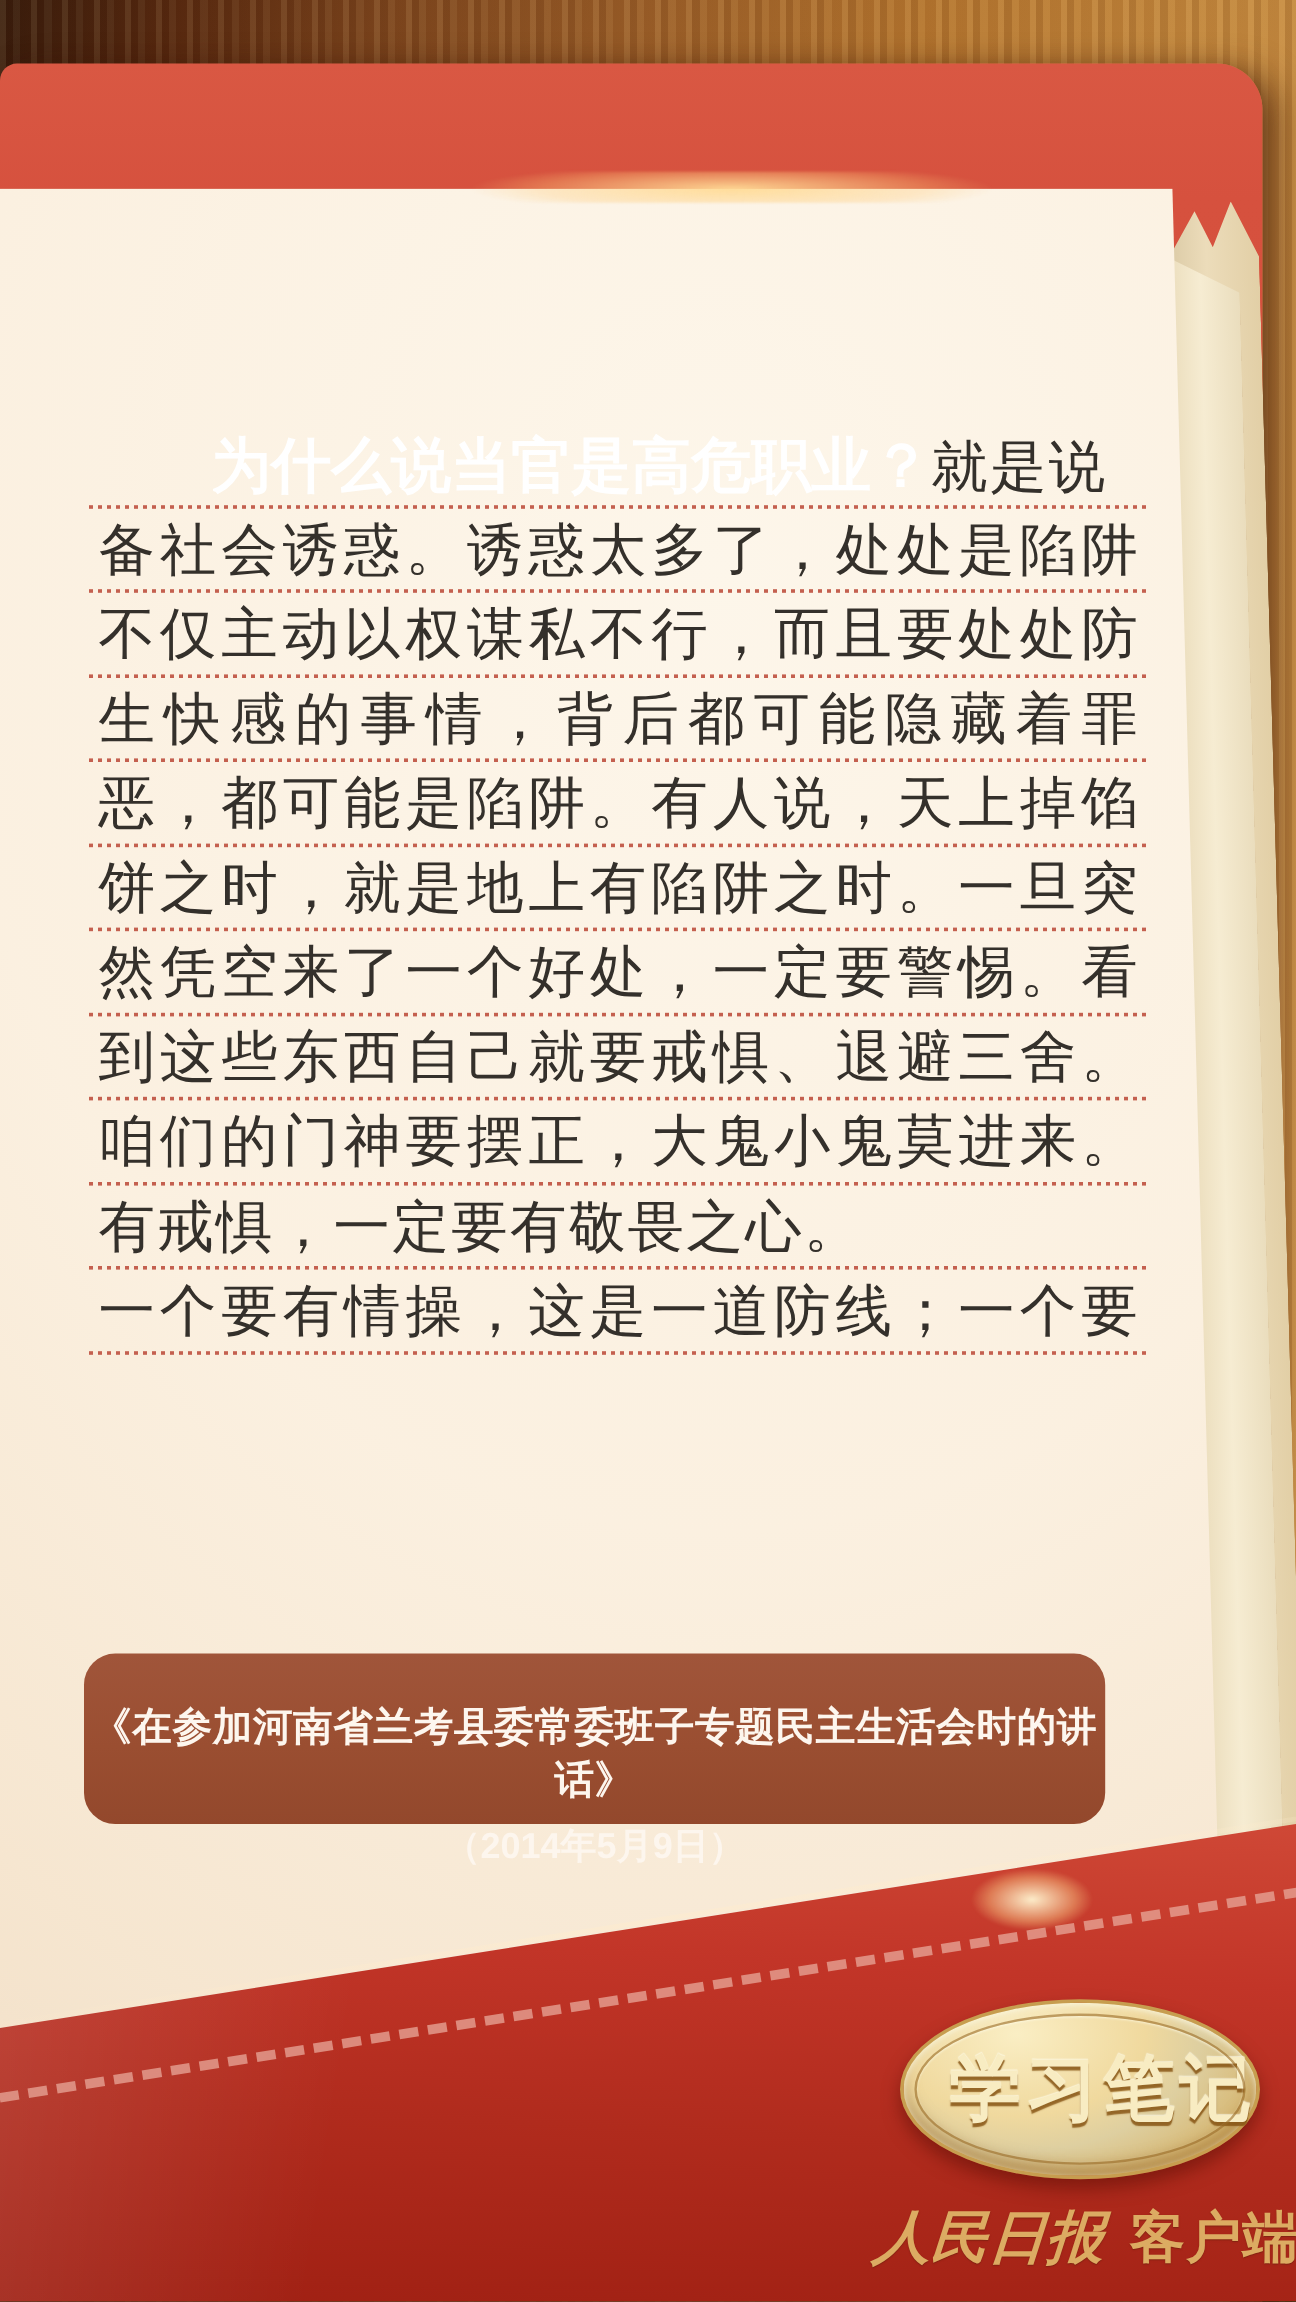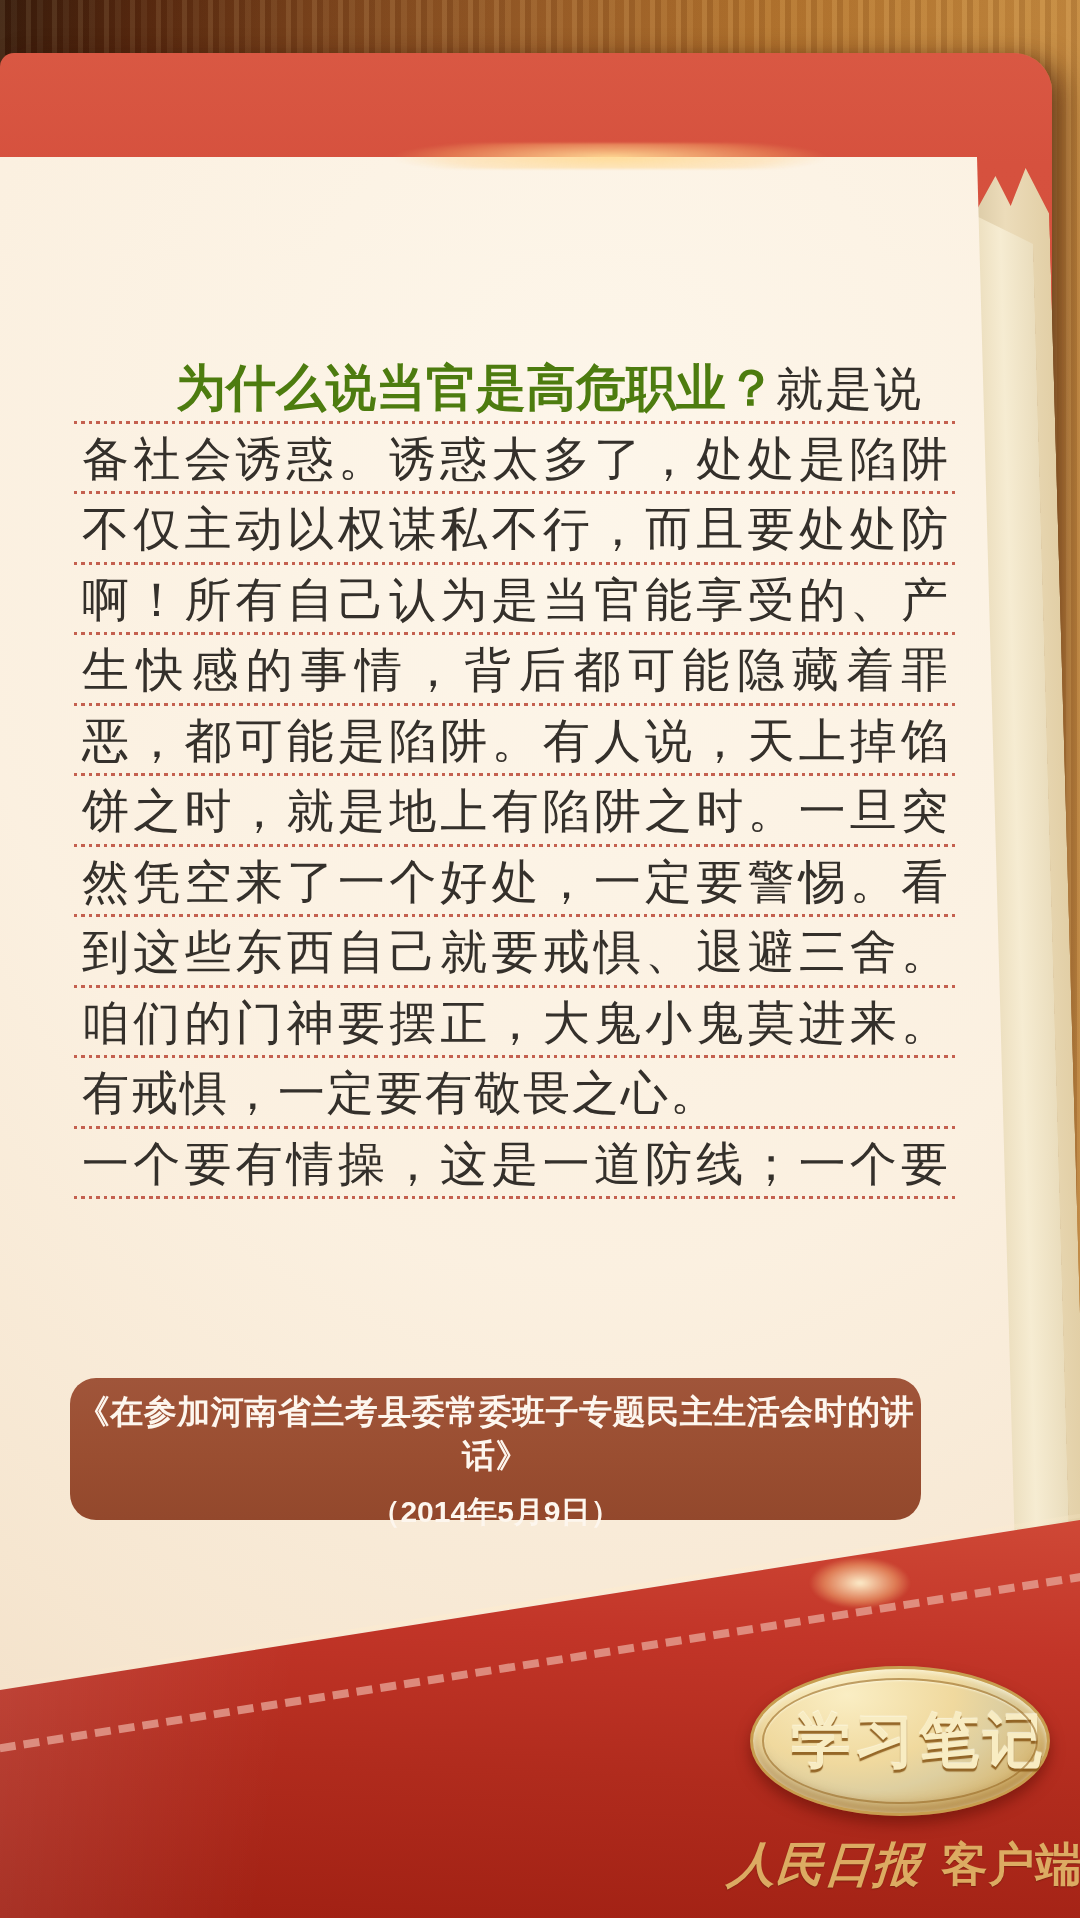--- a/index.html
+++ b/index.html
@@ -97,32 +97,32 @@
   }
   .qline::after {
     content: "";
     position: absolute; left: -8px; right: -6px; bottom: 1px; height: 3px;
     background: repeating-linear-gradient(90deg, #c4604f 0 3.5px, rgba(196,96,79,0) 3.5px 7.5px);
   }
   .qline--first { text-align: left; text-align-last: left; }
   .qline--last  { text-align: left; text-align-last: left; }
   .indent { display: inline-block; width: 94px; }
   .lead {
-    font-weight: 700; color: #4d7c0f; font-size: 50px; letter-spacing: 0;
+    font-weight: 700; color: #ffffff; font-size: 50px; letter-spacing: 0;
   }
 
   
   .source-box {
     position: absolute; z-index: 5;
     left: 70px; top: 1378px; width: 851px; height: 142px;
     border-radius: 26px;
     background: linear-gradient(180deg, #a0553a 0%, #9a4e31 55%, #93482c 100%);
     color: #fdf6ee;
     text-align: center;
-    padding-top: 12px;
+    padding-top: 39px;
   }
   .source-title { font-size: 33px; font-weight: 700; line-height: 44px; letter-spacing: 0.5px; }
   .source-date  { font-size: 30px; font-weight: 700; line-height: 44px; margin-top: 12px; }
 
   
   .flap {
     position: absolute; z-index: 6;
     left: 0; top: 1520px; width: 1080px; height: 398px;
     clip-path: polygon(0 170px, 100% 0, 100% 398px, 0 398px);
     background:
@@ -213,21 +213,20 @@
   <div class="page-back"></div>
   <div class="page-mid"></div>
 
   <div class="paper"></div>
   <div class="paper-glow"></div>
 
   <div class="quote">
     <div class="qline qline--first"><span class="indent"></span><span class="lead">为什么说当官是高危职业？</span><span>就是说</span></div>
     <div class="qline">备社会诱惑。诱惑太多了，处处是陷阱</div>
     <div class="qline">不仅主动以权谋私不行，而且要处处防</div>
-    <div class="qline">啊！所有自己认为是当官能享受的、产</div>
     <div class="qline">生快感的事情，背后都可能隐藏着罪</div>
     <div class="qline">恶，都可能是陷阱。有人说，天上掉馅</div>
     <div class="qline">饼之时，就是地上有陷阱之时。一旦突</div>
     <div class="qline">然凭空来了一个好处，一定要警惕。看</div>
     <div class="qline">到这些东西自己就要戒惧、退避三舍。</div>
     <div class="qline">咱们的门神要摆正，大鬼小鬼莫进来。</div>
     <div class="qline qline--last">有戒惧，一定要有敬畏之心。</div>
     <div class="qline">一个要有情操，这是一道防线；一个要</div>
   </div>
 

